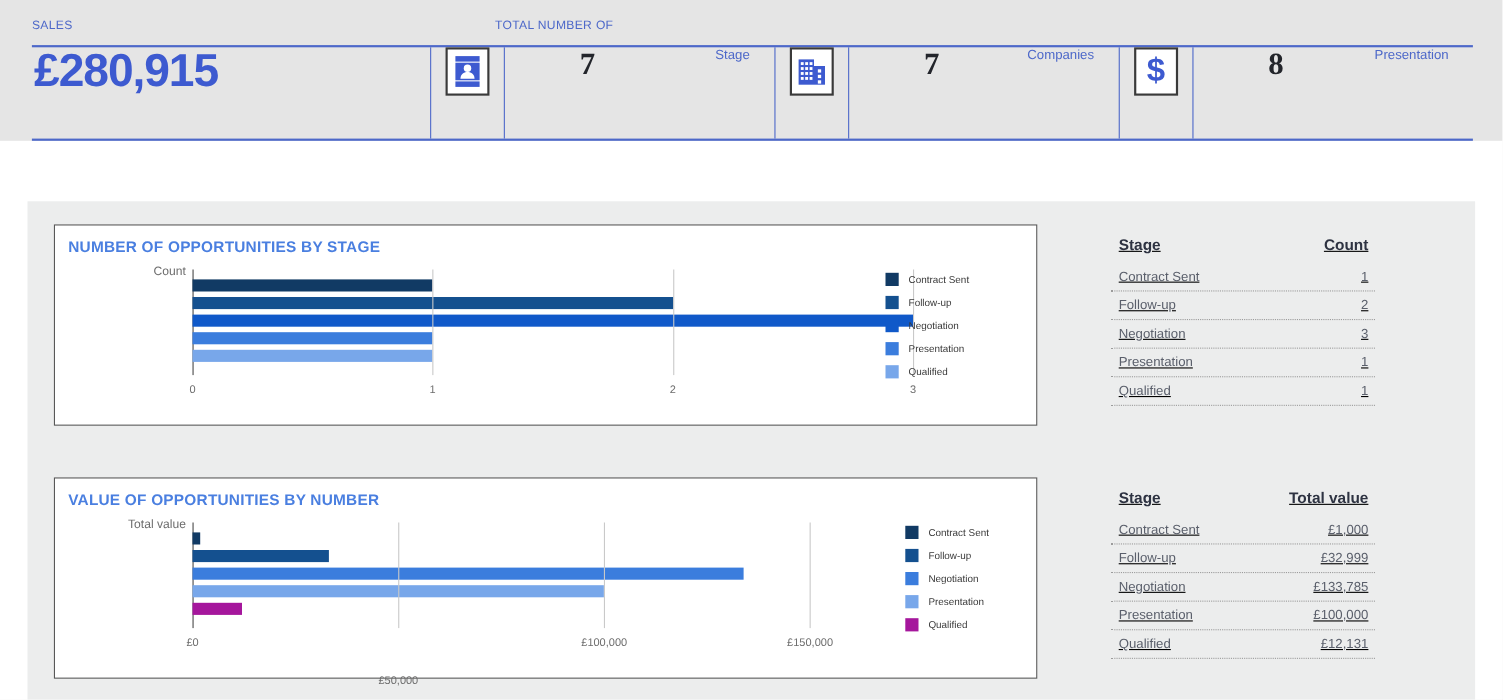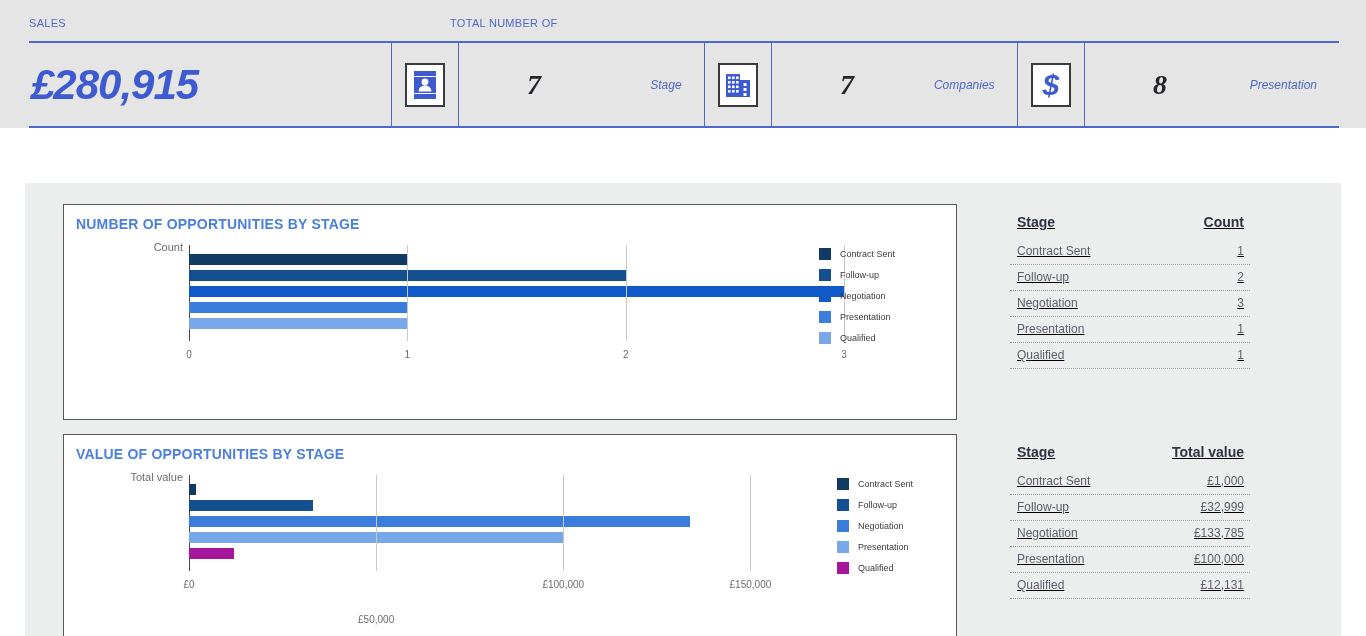--- a/index.html
+++ b/index.html
@@ -36,24 +36,23 @@
     top: 41px;
     width: 1310px;
     height: 87px;
     border-top: 2px solid #4d68c9;
     border-bottom: 2px solid #4d68c9;
     display: flex;
     align-items: stretch;
   }
   .kpi-cell {
     display: flex;
-    align-items: center;
+    align-items: flex-start;
     height: 100%;
     position: relative;
-    font-style: italic;
   }
   .kpi-sep { border-left: 1px solid #4d68c9; }
 
   #cell-sales-value {
     width: 419px;
     padding-left: 2px;
   }
   .sales-amount {
     font-size: 42px;
     font-weight: bold;
@@ -120,24 +119,24 @@
   .chart-block {
     position: absolute;
     left: 0;
     width: 1316px;
   }
   #chart-block-1 { top: 21px;  height: 196px; }
   #chart-block-2 { top: 251px; height: 196px; }
 
   .chart-card {
     position: absolute;
-    left: 38px;
+    left: 24px;
     top: 0;
     width: 894px;
-    height: 216px;
+    height: 183px;
     background: #ffffff;
     border: 1px solid #585858;
   }
   .chart-title {
     position: absolute;
     left: 12px;
     top: 11px;
     font-size: 14px;
     font-weight: bold;
     color: #4a7fe0;
@@ -414,21 +413,21 @@
             <span>Qualified</span>
             <span class="st-val">1</span>
           </div>
         </div>
     </div>
   </div>
 
   <div class="chart-block" id="chart-block-2">
 
     <div class="chart-card">
-      <div class="chart-title">VALUE OF OPPORTUNITIES BY STAGE</div>
+      <div class="chart-title">VALUE OF OPPORTUNITIES BY NUMBER</div>
 
       <div class="plot-area">
         <div class="y-axis-line"></div>
         <div class="bars-wrap" id="bars-2" style="top: 17px;">
             <div class="bar" title="Contract Sent: £2,000" style="width: 7.48571px; background: rgb(17, 58, 100); top: 0px;"></div>
             <div class="bar" title="Follow-up: £32,999" style="width: 123.511px; background: rgb(20, 80, 143); top: 16px;"></div>
             <div class="bar" title="Negotiation: £133,785" style="width: 500.738px; background: rgb(59, 125, 221); top: 32px;"></div>
             <div class="bar" title="Presentation: £100,000" style="width: 374.286px; background: rgb(120, 167, 234); top: 48px;"></div>
             <div class="bar" title="Qualified: £12,131" style="width: 45.4046px; background: rgb(165, 22, 156); top: 64px;"></div>
           </div>

